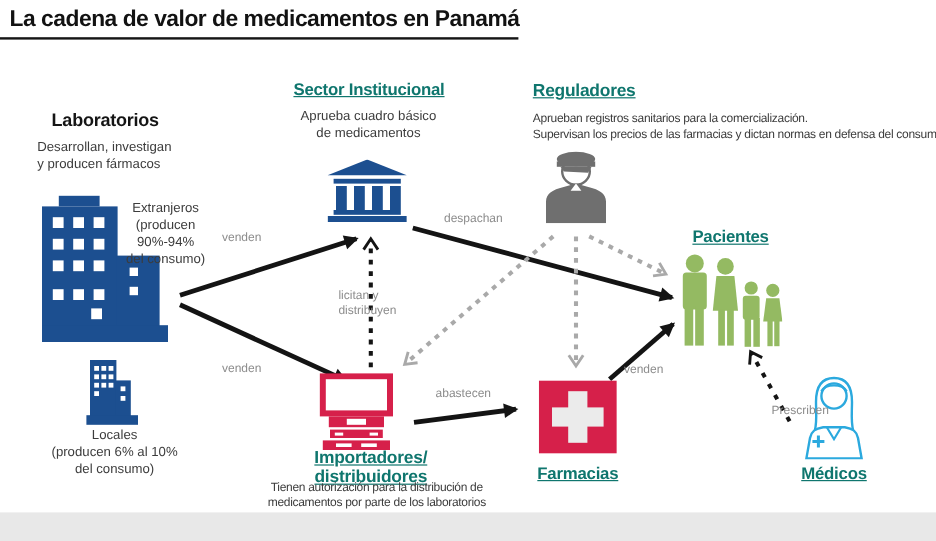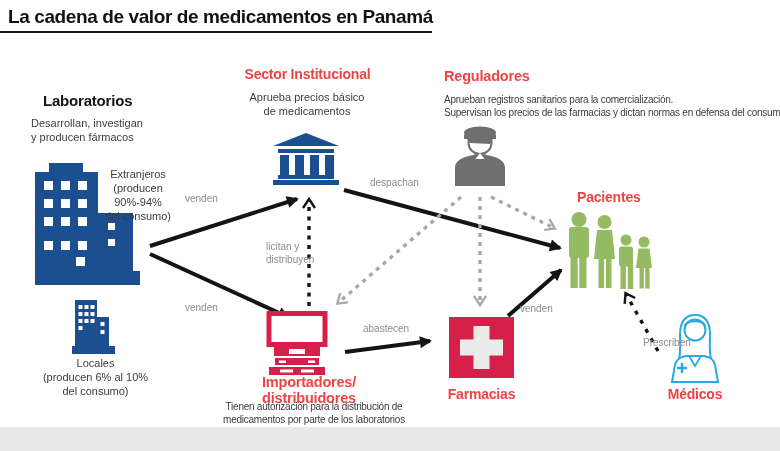--- a/index.html
+++ b/index.html
@@ -2,21 +2,21 @@
 <html><head>
 <meta charset="utf-8">
 <style>
   html,body{margin:0;padding:0;background:#fff;font-family:"Liberation Sans","DejaVu Sans",sans-serif;}
   #canvas{position:relative;width:780px;height:451px;background:#fff;overflow:hidden;}
   .abs{position:absolute;}
   .pre{white-space:pre-line;width:max-content;}
   .center{text-align:center;}
   .page-title{font-size:19px;font-weight:bold;color:#121212;letter-spacing:-0.4px;}
   .rule{background:#151515;height:2px;}
-  .node-title{font-size:14px;font-weight:bold;color:#ef4444;letter-spacing:-0.2px;}
+  .node-title{font-size:14px;font-weight:bold;color:#0f766e;letter-spacing:-0.2px;text-decoration:underline;}
   .node-title-lg{font-size:15px;font-weight:bold;color:#151515;letter-spacing:-0.2px;}
   .node-desc{font-size:11px;color:#3c3c3c;line-height:1.28;}
   .node-desc-sm{font-size:10px;color:#3c3c3c;line-height:1.32;letter-spacing:-0.25px;}
   .edge-label{font-size:10px;color:#8c8c8c;line-height:1.25;}
   .footer-band{background:#e8e8e8;}
   .footer-text{font-size:11px;color:#9a9a9a;}
   svg{display:block;}
 </style>
 </head>
 <body>
@@ -106,21 +106,21 @@
         <rect x="30.5" y="22" width="4" height="4"></rect>
           <rect x="30.5" y="30" width="4" height="4"></rect>
       </g>
     </svg>
   </div>
   <div class="abs node-desc pre center" style="left:38px;top:356px;width:115px;">Locales
 (producen  6% al 10%
 del consumo)</div>
 
   <div class="abs node-title center" style="left:240px;top:66px;width:135px;">Sector Institucional</div>
-  <div class="abs node-desc pre center" style="left:242px;top:90px;width:130px;">Aprueba precios básico
+  <div class="abs node-desc pre center" style="left:242px;top:90px;width:130px;">Aprueba cuadro básico
 de medicamentos</div>
   <div class="abs" style="left:273px;top:133px;">
     <svg width="66" height="52" viewBox="0 0 66 52">
       <g fill="#1c4f90">
         <path d="M33,0 L66,13 L0,13 Z"></path>
         <rect x="5" y="16" width="56" height="4"></rect>
         <rect x="7" y="22" width="9" height="20"></rect>
         <rect x="22" y="22" width="9" height="20"></rect>
         <rect x="37" y="22" width="9" height="20"></rect>
         <rect x="52" y="22" width="9" height="20"></rect>
@@ -201,21 +201,21 @@
       <path d="M18.5,13 C22,6.5 36,6.5 39.5,13" fill="none" stroke="#2ba9de" stroke-width="2"></path>
       <path d="M6,69 L9,52 C10,46 14,44 20,43 L38,43 C44,44 48,46 49,52 L52,69 Z" fill="#ffffff" stroke="#2ba9de" stroke-width="2"></path>
       <path d="M23,43 L29,53 L35,43" fill="none" stroke="#2ba9de" stroke-width="1.8"></path>
       <path d="M16,50 L16,60 M11,55 L21,55" fill="none" stroke="#2ba9de" stroke-width="2.5"></path>
     </svg>
   </div>
   <div class="abs node-title center" style="left:652px;top:386px;width:86px;">Médicos</div>
 
   <div class="abs edge-label" style="left:185px;top:193px;">venden</div>
   <div class="abs edge-label" style="left:185px;top:302px;">venden</div>
-  <div class="abs edge-label pre" style="left:266px;top:241px;">licitan y
+  <div class="abs edge-label pre" style="left:282px;top:241px;">licitan y
 distribuyen</div>
   <div class="abs edge-label" style="left:370px;top:177px;">despachan</div>
   <div class="abs edge-label" style="left:363px;top:323px;">abastecen</div>
   <div class="abs edge-label" style="left:520px;top:303px;">venden</div>
   <div class="abs edge-label" style="left:643px;top:297px;margin-top:40px;">Prescriben</div>
 
   <div class="abs footer-band" style="left:0;top:427px;width:780px;height:24px;"></div>
 
 </div>
 

